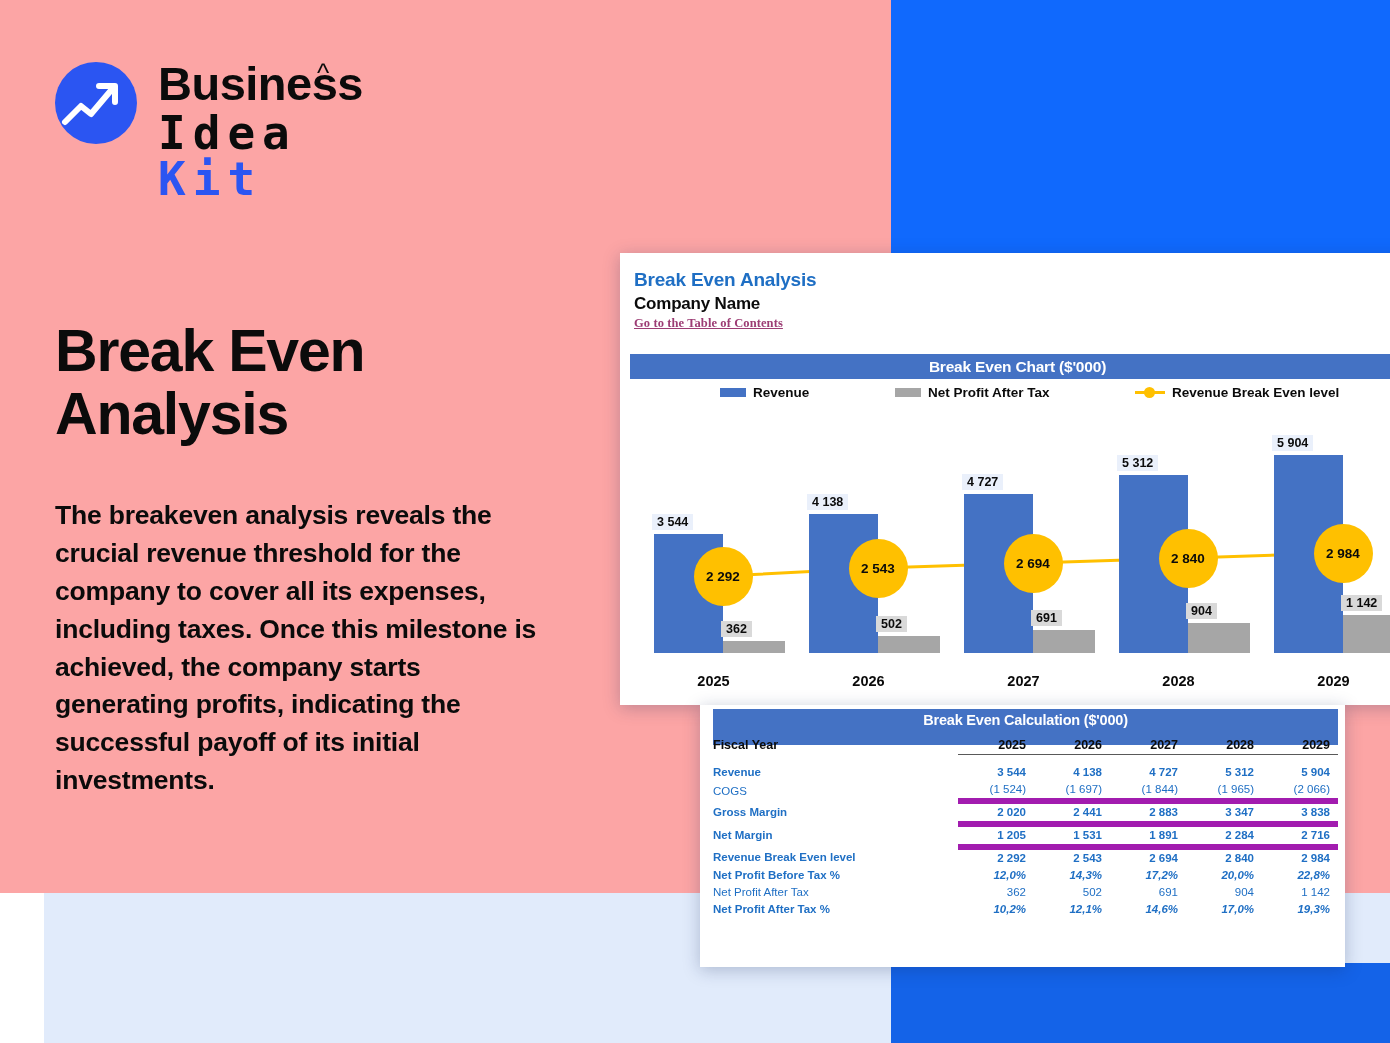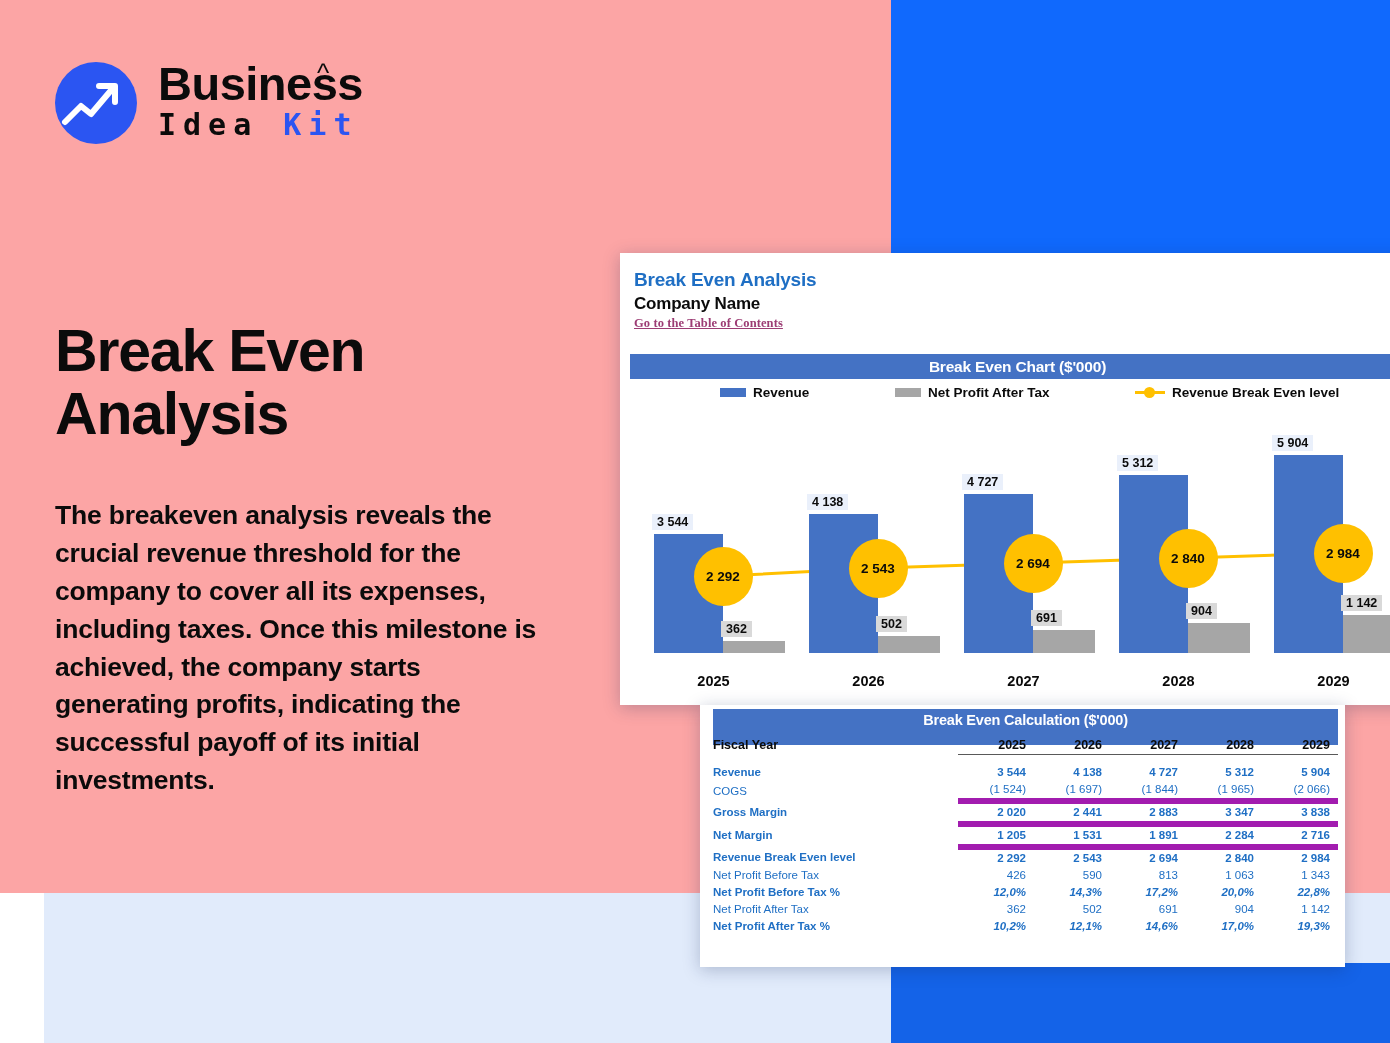--- a/index.html
+++ b/index.html
@@ -18,21 +18,21 @@
   #bg-bot-right  { left: 891px; top: 963px; width: 499px; height: 80px;  background: #1463E8; }
   #bg-white-left { left: 0px;   top: 893px; width: 44px;  height: 150px; background: #ffffff; }
 
   
   #logo { position: absolute; left: 55px; top: 52px; width: 380px; height: 105px; }
   #logo-mark { position: absolute; left: 0; top: 10px; width: 82px; height: 82px;
                border-radius: 50%; background: #2B55F2; }
   #logo-mark svg { position:absolute; left:0; top:0; }
   #logo-word-1 { position: absolute; left: 103px; top: 8px; font-size: 47px;
                  font-weight: 700; letter-spacing: -0.5px; color: #0B0B0B; line-height: 1; }
-  #logo-word-2 { position: absolute; left: 103px; top: 58px; font-size: 30px;
+  #logo-word-2 { position: absolute; left: 103px; top: 58px; font-size: 46px;
                  font-weight: 700; letter-spacing: 7px; color: #0B0B0B;
                  font-family: "DejaVu Sans Mono", monospace; line-height: 1; }
   #logo-word-2 .accent { color: #2B55F2; }
   #logo-hat { position:absolute; left:262px; top:6px; font-size:26px; color:#0B0B0B; }
 
   
   #headline { position: absolute; left: 55px; top: 320px; width: 470px;
               font-size: 59px; font-weight: 700; line-height: 1.07;
               letter-spacing: -1.2px; color: #0B0B0B; }
   #body-copy { position: absolute; left: 55px; top: 497px; width: 490px;
@@ -253,28 +253,20 @@
             <td class="num">2 716</td>
           </tr>
           <tr class="row bold topline">
             <td class="lbl">Revenue Break Even level</td>
             <td class="num">2 292</td>
             <td class="num">2 543</td>
             <td class="num">2 694</td>
             <td class="num">2 840</td>
             <td class="num">2 984</td>
           </tr>
-          <tr class="row sub">
-            <td class="lbl">Net Profit Before Tax</td>
-            <td class="num">426</td>
-            <td class="num">590</td>
-            <td class="num">813</td>
-            <td class="num">1 063</td>
-            <td class="num">1 343</td>
-          </tr>
           <tr class="row bold ital">
             <td class="lbl">Net Profit Before Tax %</td>
             <td class="num">12,0%</td>
             <td class="num">14,3%</td>
             <td class="num">17,2%</td>
             <td class="num">20,0%</td>
             <td class="num">22,8%</td>
           </tr>
           <tr class="row sub">
             <td class="lbl">Net Profit After Tax</td>

